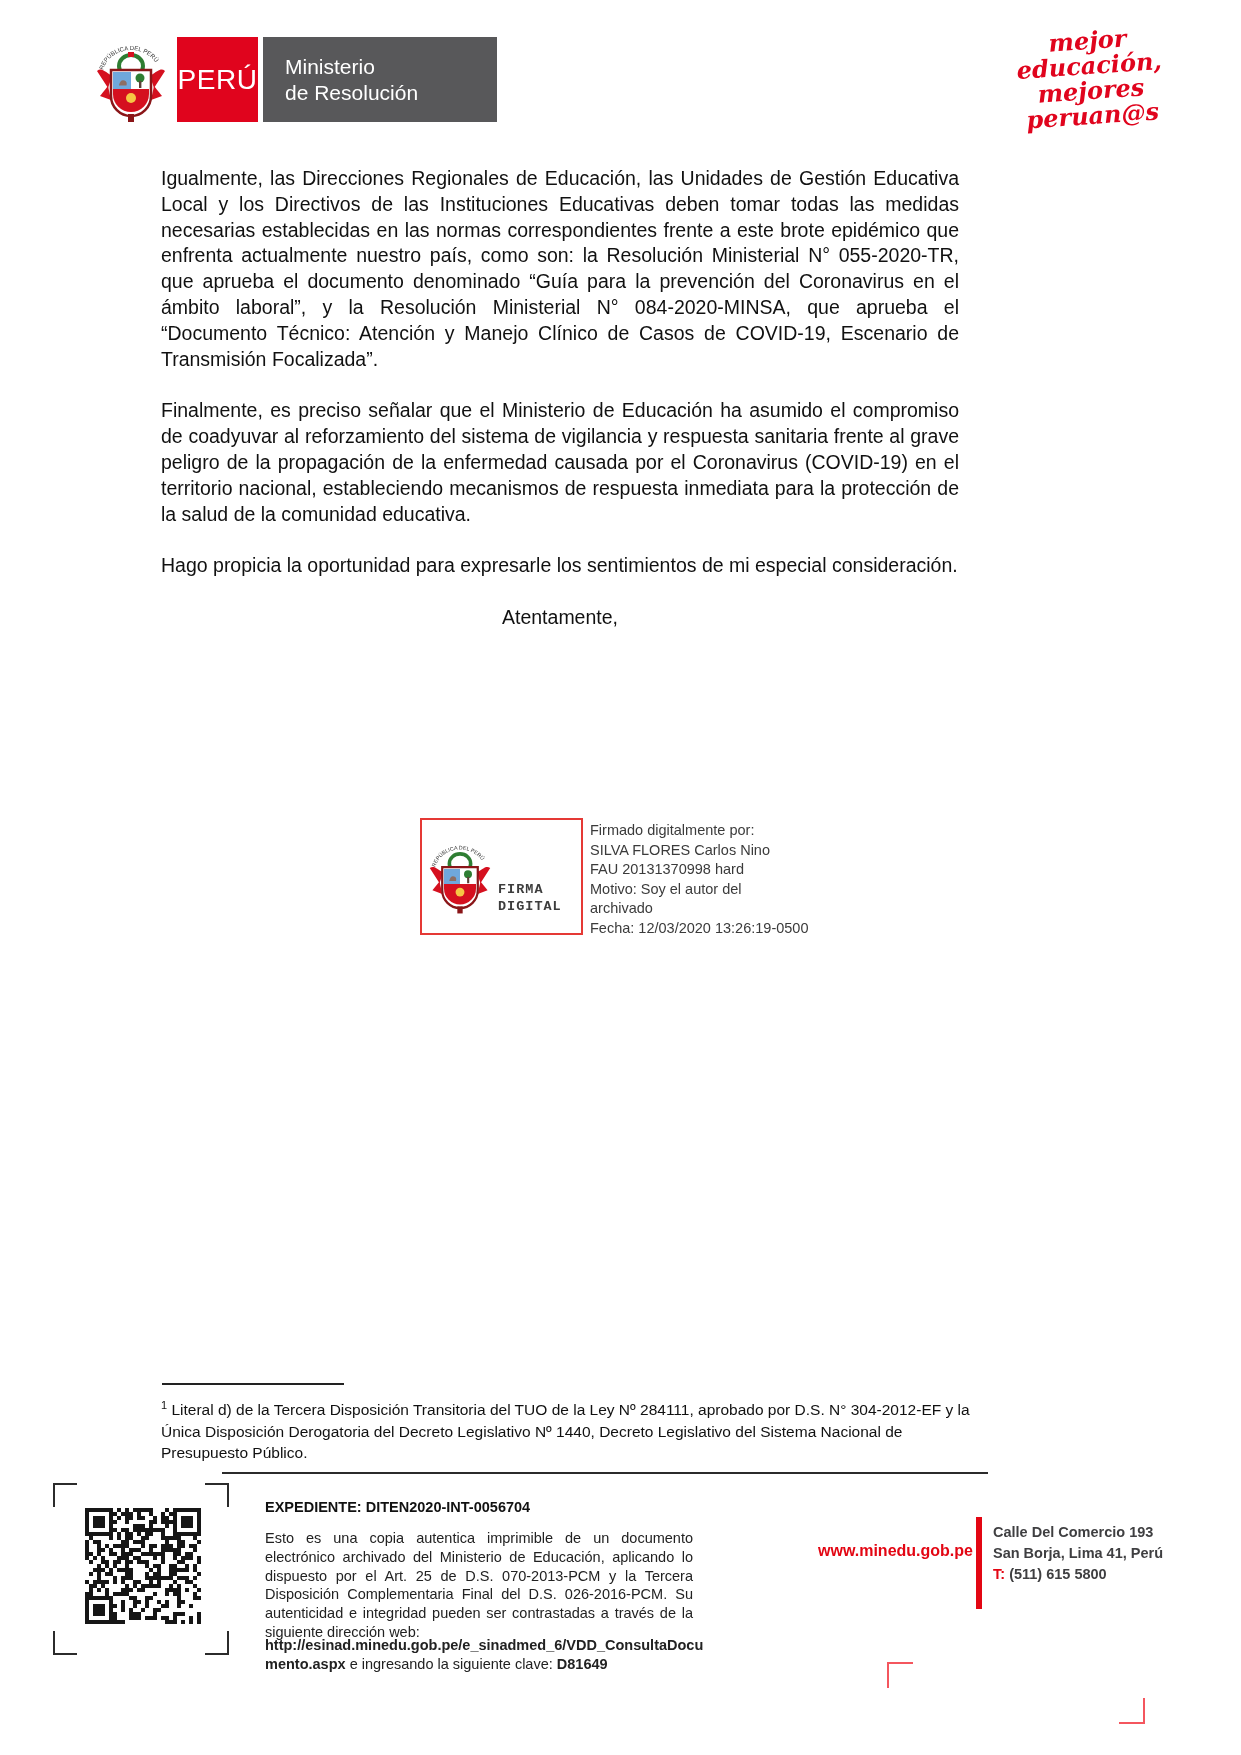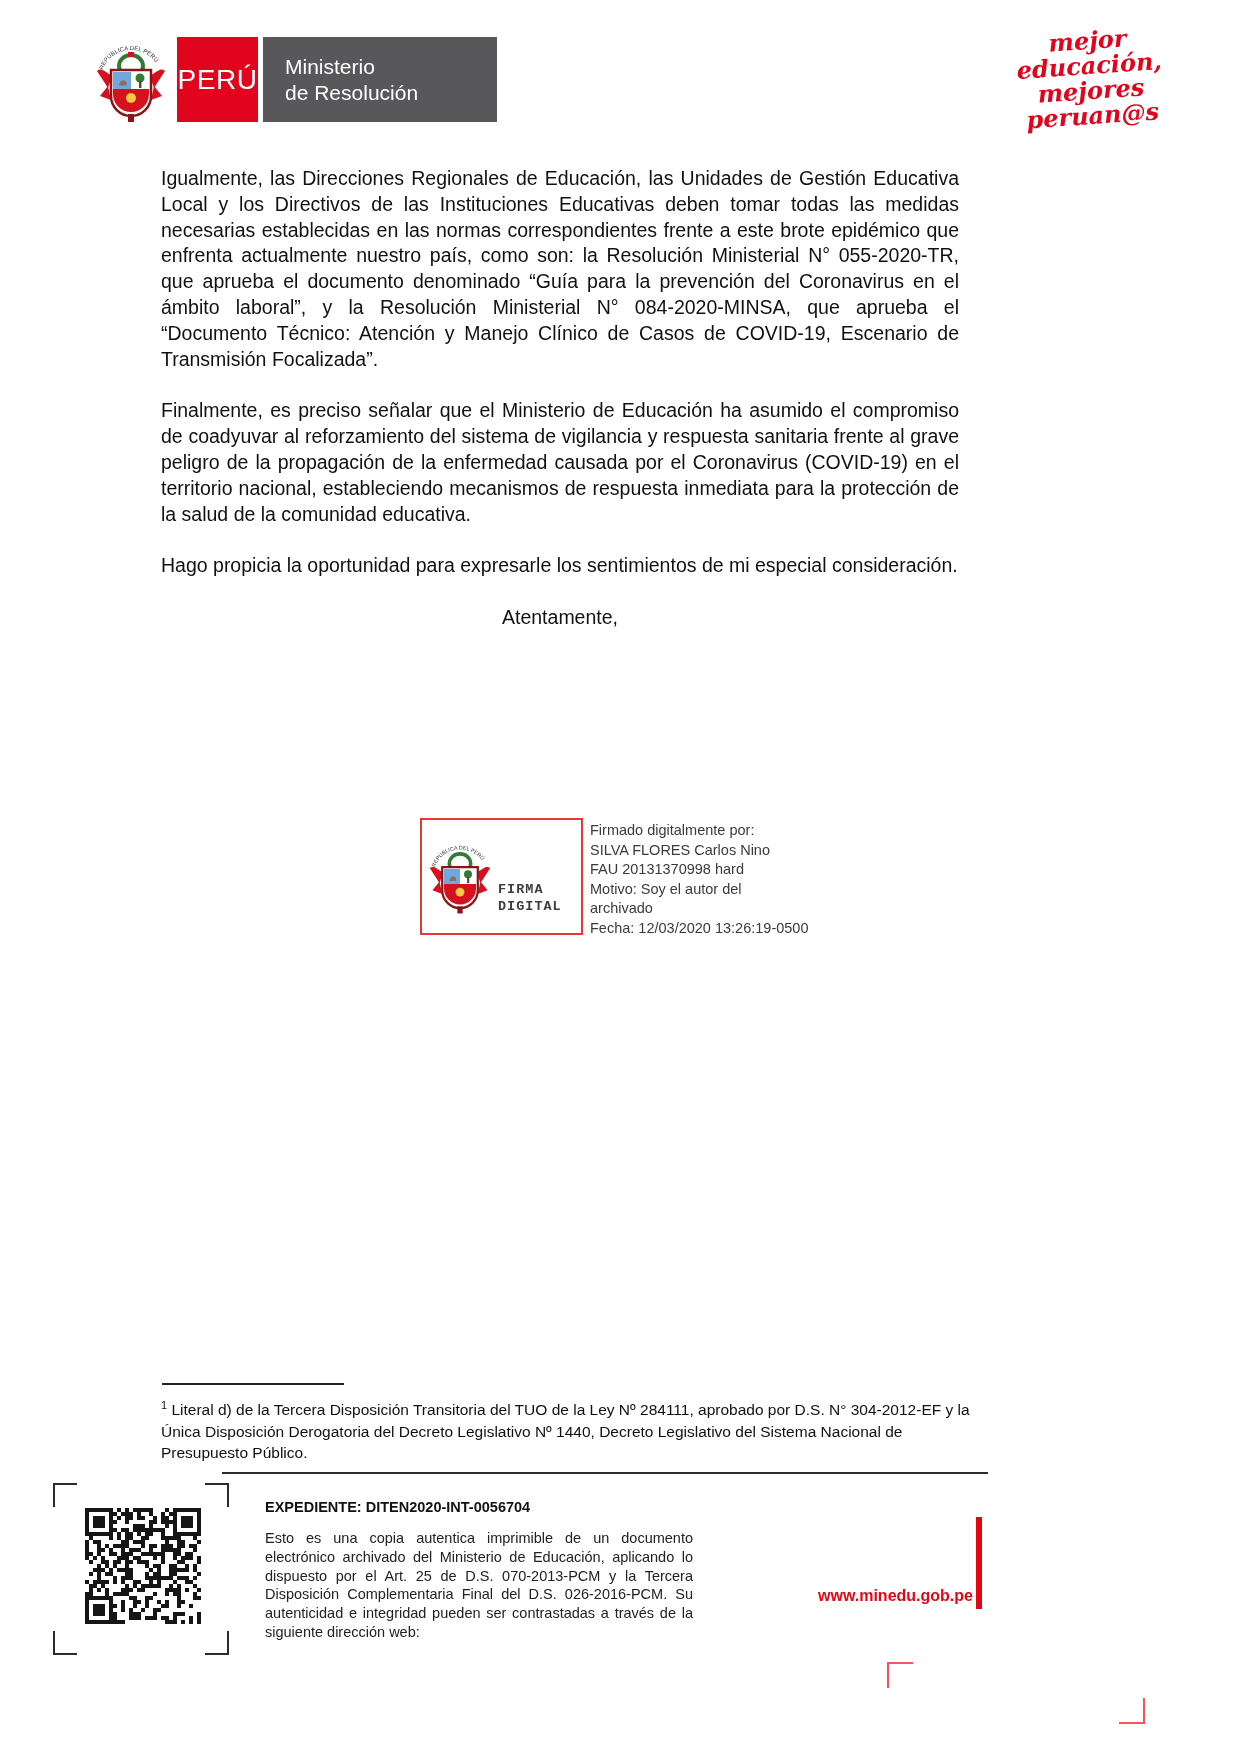--- a/index.html
+++ b/index.html
@@ -50,21 +50,21 @@
   .qr{position:absolute;left:85px;top:1508px;width:116px;height:116px;background:#fff;}
   .qr i{position:absolute;width:4px;height:4px;background:#161616;}
 
   .expediente{position:absolute;left:265px;top:1499px;font-size:14.5px;font-weight:bold;color:#111;}
   .disclaimer{position:absolute;left:265px;top:1529px;width:428px;font-size:14.5px;
               line-height:18.8px;text-align:justify;color:#222;}
   .urlblock{position:absolute;left:265px;top:1636px;width:450px;font-size:14.5px;
             line-height:19px;color:#222;}
   .urlblock .b{font-weight:bold;word-break:break-all;}
 
-  .website{position:absolute;left:818px;top:1587px;font-size:16px;font-weight:bold;color:#e30613;}
+  .website{position:absolute;left:818px;top:1542px;font-size:16px;font-weight:bold;color:#e30613;}
   .redbar{position:absolute;left:976px;top:1517px;width:6px;height:92px;background:#e30613;}
   .address{position:absolute;left:993px;top:1522px;font-size:14.5px;line-height:21px;
            font-weight:bold;color:#3f3f41;}
   .address .t{color:#e30613;}
 
   .campaign{position:absolute;left:887px;top:1662px;width:258px;height:62px;color:#f4565e;}
   .campaign .cb{border-color:#f4565e;width:24px;height:24px;}
   .campaign-text{position:absolute;left:12px;top:8px;width:234px;text-align:center;
                  font-weight:bold;letter-spacing:1px;white-space:nowrap;}
   .campaign-text .cap{font-size:33px;}
@@ -599,22 +599,32 @@
       <i style="left:112px;top:112px"></i>
     </div>
 
   <div class="expediente">
     <span>EXPEDIENTE:</span>
     <span>DITEN2020-INT-0056704</span>
   </div>
 
   <div class="disclaimer">Esto es una copia autentica imprimible de un documento electrónico archivado del Ministerio de Educación, aplicando lo dispuesto por el Art. 25 de D.S. 070-2013-PCM y la Tercera Disposición Complementaria Final del D.S. 026-2016-PCM. Su autenticidad e integridad pueden ser contrastadas a través de la siguiente dirección web:</div>
 
+  <div class="urlblock">
+    <span class="b">http://esinad.minedu.gob.pe/e_sinadmed_6/VDD_ConsultaDocumento.aspx</span>
+    <span>e ingresando la siguiente clave:</span>
+    <span class="b">D81649</span>
+  </div>
 
   <div class="website">www.minedu.gob.pe</div>
   <div class="redbar"></div>
+  <div class="address">
+    <div>Calle Del Comercio 193</div>
+    <div>San Borja, Lima 41, Perú</div>
+    <div><span class="t">T:</span> <span>(511) 615 5800</span></div>
+  </div>
 
   <div class="campaign">
     <div class="cb tl"></div>
     <div class="cb br"></div>
   </div>
 
 </div>
 
 </body></html>

